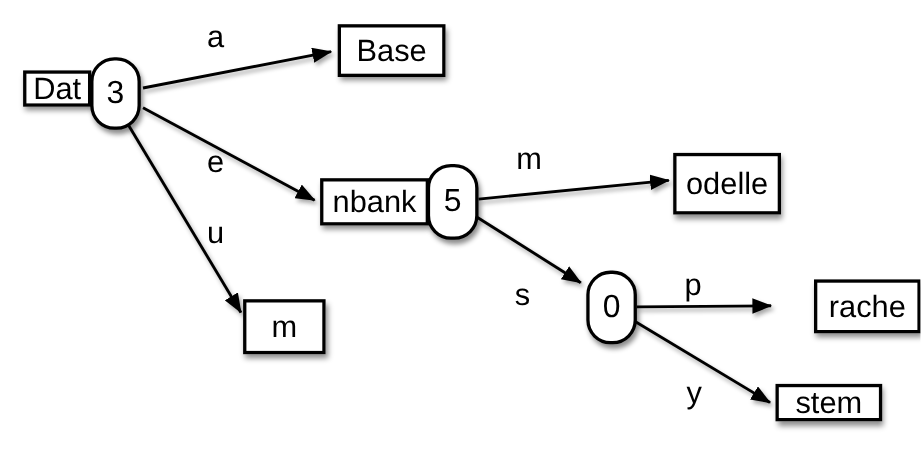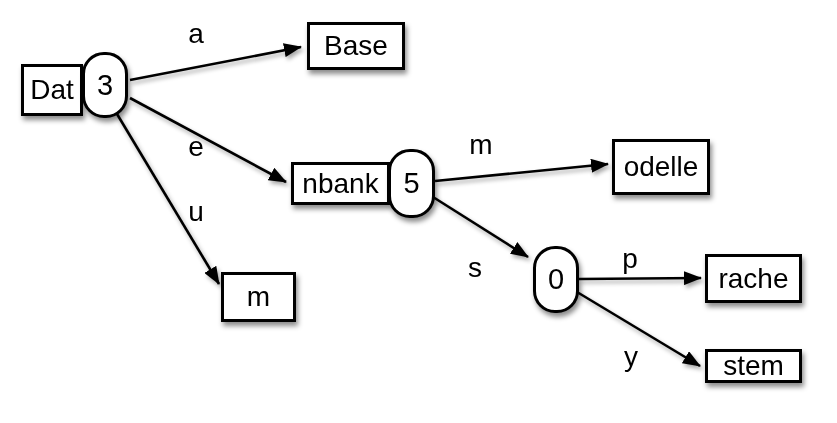--- a/index.html
+++ b/index.html
@@ -55,21 +55,21 @@
     </defs>
     <line x1="130" y1="80" x2="301" y2="47" marker-end="url(#arrow)"></line>
     <line x1="130" y1="98" x2="286" y2="182" marker-end="url(#arrow)"></line>
     <line x1="117" y1="114" x2="219" y2="284" marker-end="url(#arrow)"></line>
     <line x1="435" y1="181" x2="608" y2="164" marker-end="url(#arrow)"></line>
     <line x1="433" y1="197" x2="528" y2="257" marker-end="url(#arrow)"></line>
     <line x1="579" y1="279" x2="701" y2="278" marker-end="url(#arrow)"></line>
     <line x1="577" y1="292" x2="700" y2="366" marker-end="url(#arrow)"></line>
   </svg>
 
-  <div class="node-box" style="left:21px;  top:64px;  width:62px; height:52px;justify-content:center;">
+  <div class="node-box" style="left:21px;  top:64px;  width:62px; height:33px;justify-content:center;">
     <span>Dat</span>
   </div>
   <div class="node-oval" style="left:82px;  top:52px;  width:46px; height:66px;">
     <span>3</span>
   </div>
 
   <div class="node-box" style="left:291px; top:162px; width:99px; height:43px;">
     <span>nbank</span>
   </div>
 
@@ -85,21 +85,21 @@
   </div>
 
   <div class="node-box" style="left:612px; top:139px; width:98px; height:56px;">
     <span>odelle</span>
   </div>
 
   <div class="node-oval" style="left:533px; top:246px; width:46px; height:67px;">
     <span>0</span>
   </div>
 
-  <div class="node-box" style="left:705px; top:254px; width:97px; height:49px;">
+  <div class="node-box" style="left:740px; top:254px; width:97px; height:49px;">
     <span>rache</span>
   </div>
 
   <div class="node-box" style="left:705px; top:349px; width:97px; height:34px;">
     <span>stem</span>
   </div>
 
   <span class="edge-label" style="left:196px; top:34px;">a</span>
   <span class="edge-label" style="left:196px; top:147px;">e</span>
   <span class="edge-label" style="left:196px; top:212px;">u</span>

